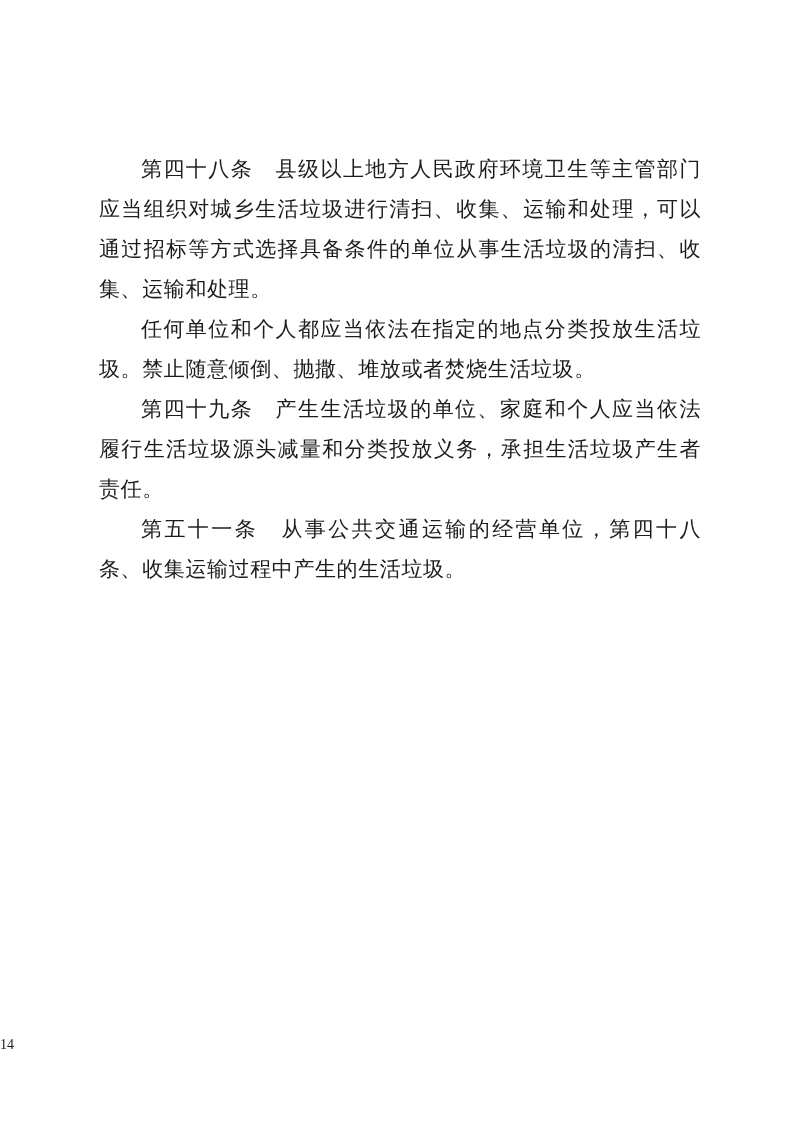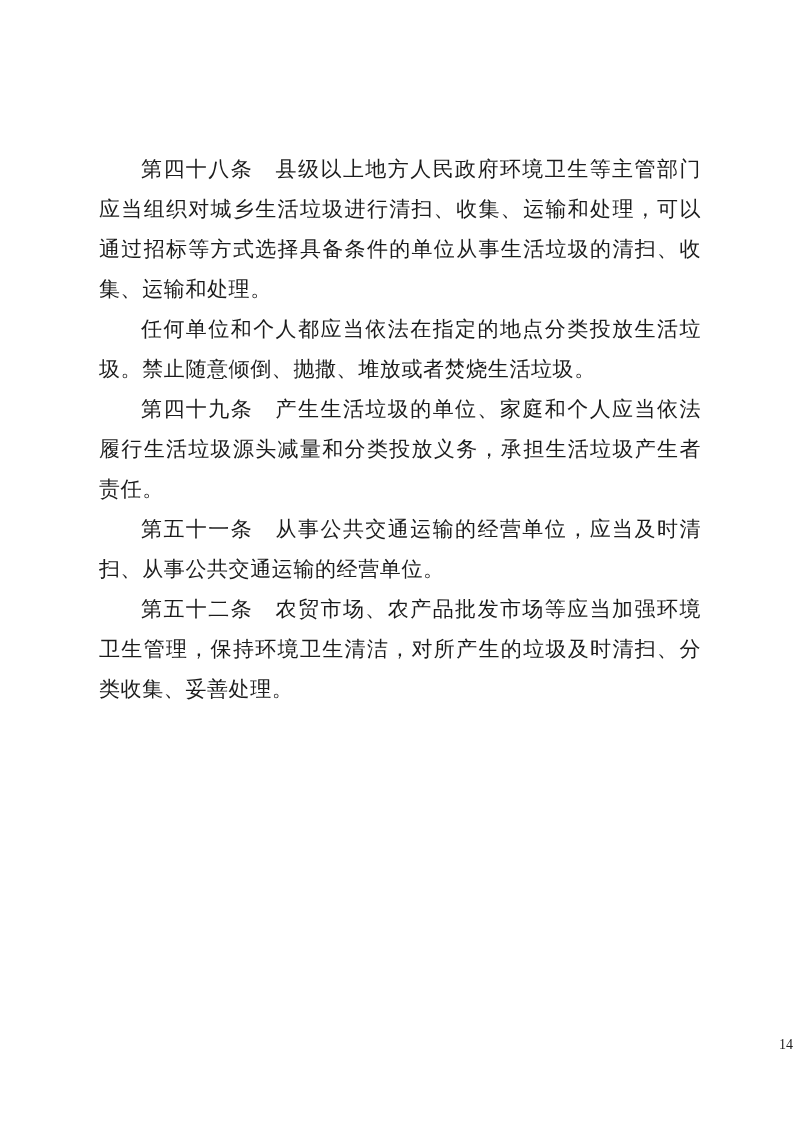--- a/index.html
+++ b/index.html
@@ -32,35 +32,34 @@
     text-align: justify;
     text-justify: inter-ideograph;
     text-indent: 2em;
     color: #1c1c1c;
   }
   .page-footer {
     position: absolute;
     left: 0;
     top: 1035px;
     width: 100%;
-    text-align: right;
+    text-align: left;
   }
   .page-number {
     font-size: 14px;
     color: #1c1c1c;
     font-family: "Liberation Serif", "DejaVu Serif", serif;
   }
 </style>
 </head>
 <body>
 
 <div class="page">
   <div class="doc-content">
     <p>第四十八条　县级以上地方人民政府环境卫生等主管部门应当组织对城乡生活垃圾进行清扫、收集、运输和处理，可以通过招标等方式选择具备条件的单位从事生活垃圾的清扫、收集、运输和处理。</p>
     <p>任何单位和个人都应当依法在指定的地点分类投放生活垃圾。禁止随意倾倒、抛撒、堆放或者焚烧生活垃圾。</p>
     <p>第四十九条　产生生活垃圾的单位、家庭和个人应当依法履行生活垃圾源头减量和分类投放义务，承担生活垃圾产生者责任。</p>
-    <p>第五十一条　从事公共交通运输的经营单位，应当及时清扫、从事公共交通运输的经营单位。</p>
-    <p>第五十二条　农贸市场、农产品批发市场等应当加强环境卫生管理，保持环境卫生清洁，对所产生的垃圾及时清扫、分类收集、妥善处理。</p>
+    <p>第五十一条　从事公共交通运输的经营单位，第四十八条、收集运输过程中产生的生活垃圾。</p>
   </div>
   <div class="page-footer">
     <span class="page-number">14</span>
   </div>
 </div>
 
 </body></html>

